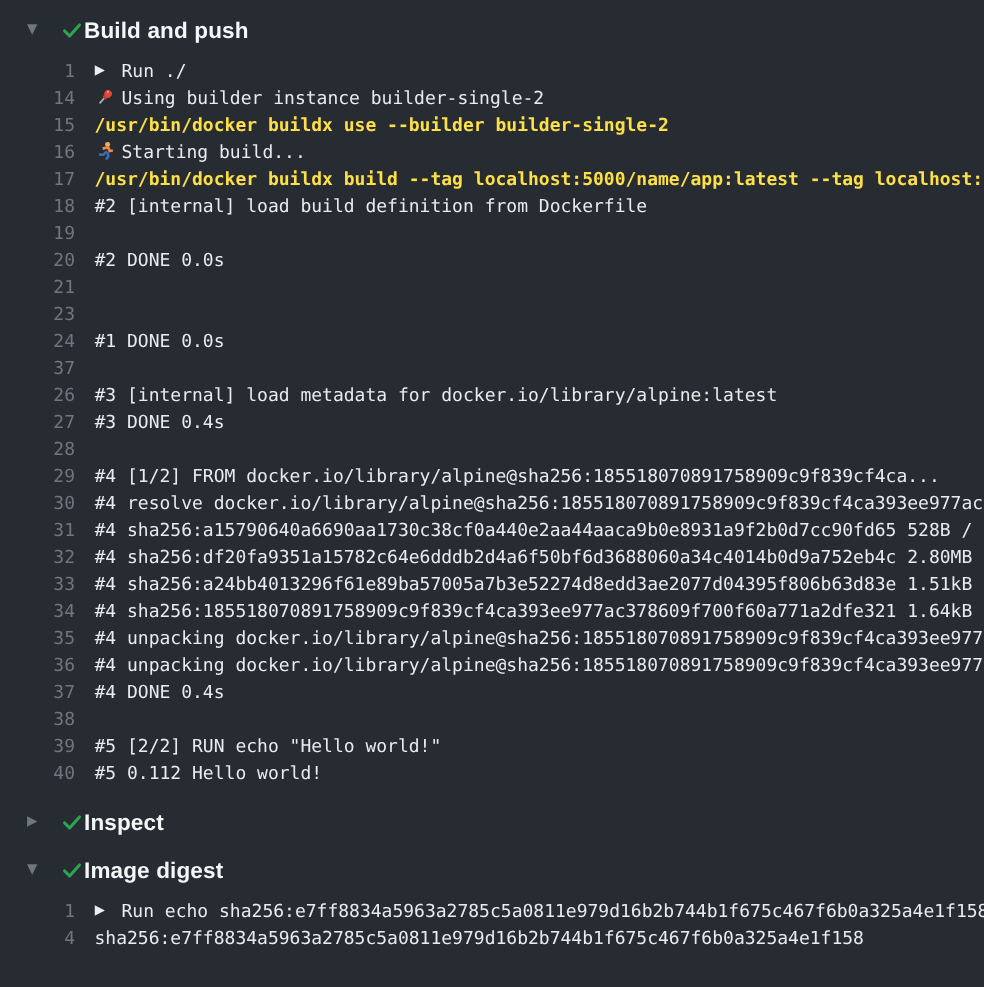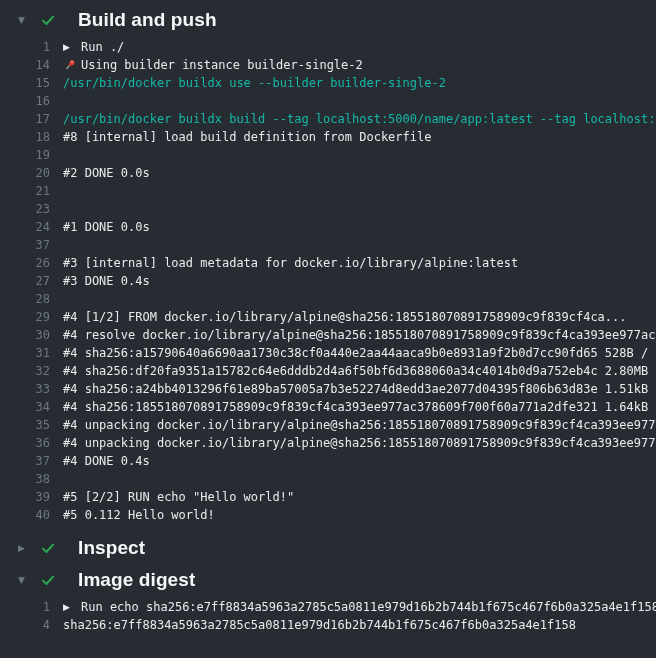--- a/index.html
+++ b/index.html
@@ -21,23 +21,23 @@
     font-size:9px;
     font-family:"DejaVu Sans",sans-serif;
     flex:0 0 auto;
   }
   .check{
     margin-left:8px;
     width:16px;height:16px;
     flex:0 0 auto;
   }
   .section-title{
-    margin-left:22px;
+    margin-left:0;
     color:#f5f6f7;
-    font-size:19px;
+    font-size:15px;
     font-weight:700;
     letter-spacing:.1px;
   }
   .log-lines{margin-top:8px;}
   .log-line{
     display:flex;
     align-items:center;
     height:18px;
     white-space:pre;
   }
@@ -50,21 +50,21 @@
   }
   .content{
     margin-left:13px;
     display:flex;
     align-items:center;
     color:#e9ebed;
     font:12px "DejaVu Sans Mono",monospace;
     white-space:pre;
     overflow:hidden;
   }
-  .content.command{color:#14b8a6;font-weight:normal;}
+  .content.command{color:#fde047;font-weight:bold;}
   .line-icon{
     display:inline-flex;
     align-items:center;
     width:18px;
     flex:0 0 18px;
   }
   .play-glyph{
     color:#eceef0;
     font-size:9px;
     font-family:"DejaVu Sans",sans-serif;
@@ -88,23 +88,27 @@
       <div class="log-line"><span class="num">1</span><span class="content"><span class="line-icon"><span class="play-glyph">▶</span></span><span>Run ./</span></span></div>
       <div class="log-line"><span class="num">14</span><span class="content"><span class="line-icon"><svg width="14" height="14" viewBox="0 0 16 16">
               <g transform="rotate(42 8 8)">
                 <rect x="7.2" y="8.6" width="1.4" height="5.4" fill="#aab1b8"></rect>
                 <rect x="6.2" y="6.8" width="3.4" height="2.2" rx="0.6" fill="#c0392b"></rect>
                 <circle cx="7.9" cy="4.4" r="2.9" fill="#e0443a"></circle>
                 <circle cx="6.9" cy="3.4" r="0.9" fill="#f2938c"></circle>
               </g>
             </svg></span><span>Using builder instance builder-single-2</span></span></div>
       <div class="log-line"><span class="num">15</span><span class="content command"><span>/usr/bin/docker buildx use --builder builder-single-2</span></span></div>
-      <div class="log-line"><span class="num">16</span></div>
+      <div class="log-line"><span class="num">16</span><span class="content"><span class="line-icon"><svg width="14" height="14" viewBox="0 0 16 16">
+              <circle cx="10" cy="2.6" r="1.9" fill="#e8b06b"></circle>
+              <path d="M6.2 5.8 L10.4 4.8 L11.6 7.6 L14 7.2" fill="none" stroke="#f0883e" stroke-width="2"></path>
+              <path d="M9.6 7.8 L6.8 10.4 L3.4 10.2 M9.8 8.4 L10.6 11.4 L8.8 14.2" fill="none" stroke="#3b6db5" stroke-width="1.9"></path>
+            </svg></span><span>Starting build...</span></span></div>
       <div class="log-line"><span class="num">17</span><span class="content command"><span>/usr/bin/docker buildx build --tag localhost:5000/name/app:latest --tag localhost:50</span></span></div>
-      <div class="log-line"><span class="num">18</span><span class="content"><span>#8 [internal] load build definition from Dockerfile</span></span></div>
+      <div class="log-line"><span class="num">18</span><span class="content"><span>#2 [internal] load build definition from Dockerfile</span></span></div>
       <div class="log-line"><span class="num">19</span></div>
       <div class="log-line"><span class="num">20</span><span class="content"><span>#2 DONE 0.0s</span></span></div>
       <div class="log-line"><span class="num">21</span><span class="content"><span></span></span></div>
       <div class="log-line"><span class="num">23</span></div>
       <div class="log-line"><span class="num">24</span><span class="content"><span>#1 DONE 0.0s</span></span></div>
       <div class="log-line"><span class="num">37</span><span class="content"><span></span></span></div>
       <div class="log-line"><span class="num">26</span><span class="content"><span>#3 [internal] load metadata for docker.io/library/alpine:latest</span></span></div>
       <div class="log-line"><span class="num">27</span><span class="content"><span>#3 DONE 0.4s</span></span></div>
       <div class="log-line"><span class="num">28</span><span class="content"><span></span></span></div>
       <div class="log-line"><span class="num">29</span><span class="content"><span>#4 [1/2] FROM docker.io/library/alpine@sha256:185518070891758909c9f839cf4ca...</span></span></div>

